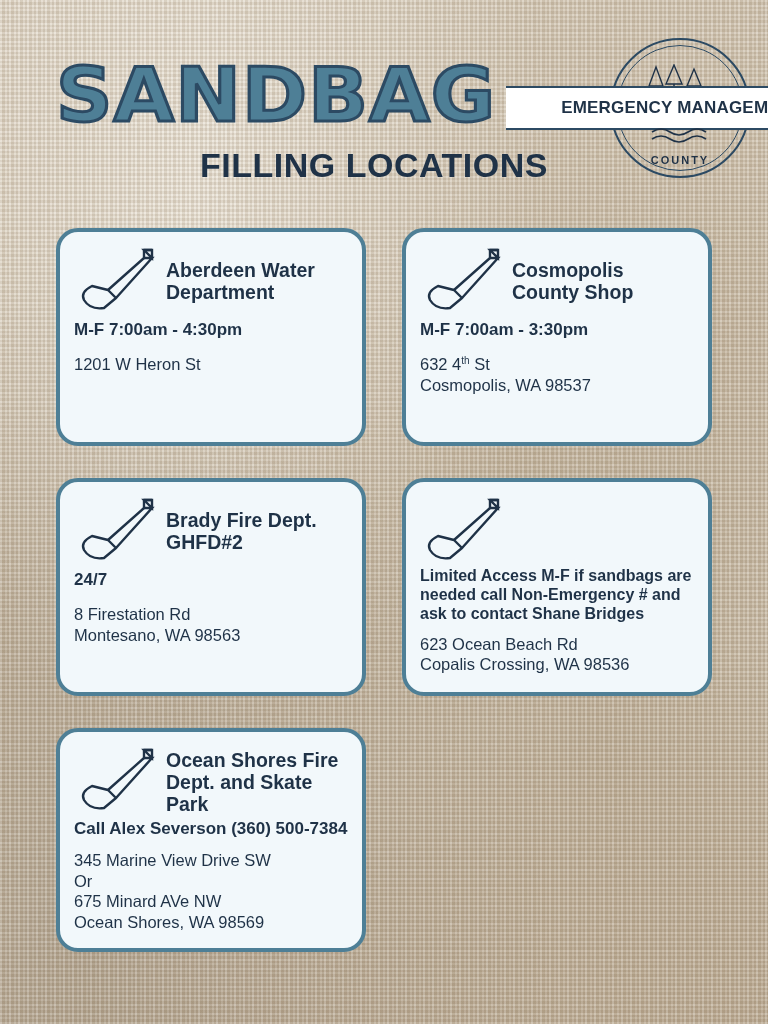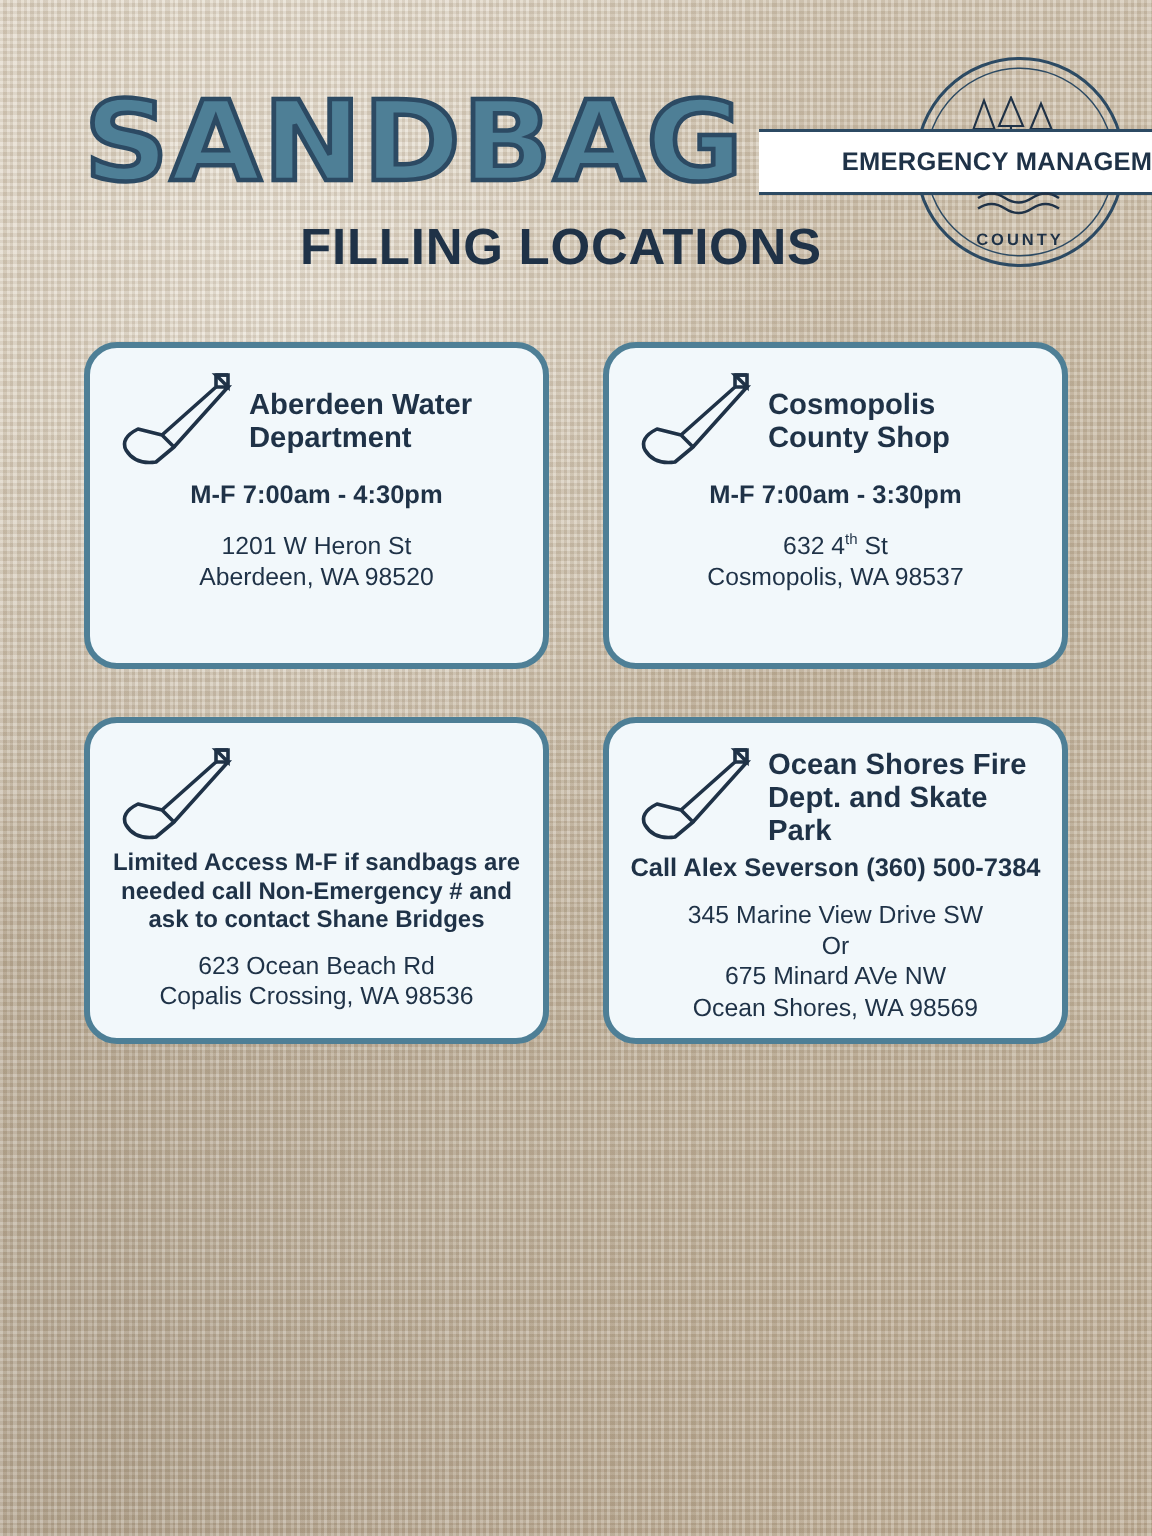--- a/index.html
+++ b/index.html
@@ -127,30 +127,30 @@
   .shovel { flex: 0 0 88px; margin-top: 2px; }
   .card-name {
     flex: 1;
     font-size: 19.5px;
     font-weight: 700;
     color: #1f3247;
     line-height: 1.12;
     padding-top: 16px;
   }
   .card-hours {
-    text-align: center;
+    text-align: left;
     font-size: 17px;
     font-weight: 700;
     color: #1f3247;
     line-height: 1.2;
     margin-top: 8px;
   }
   .card-hours.small { font-size: 16px; }
   .card-addr {
-    text-align: center;
+    text-align: left;
     font-size: 16.5px;
     color: #1f3247;
     line-height: 1.25;
     margin-top: 14px;
   }
   .card-addr .ln { display: block; }
   sup { font-size: 10px; vertical-align: super; }
 
   
   .card.v-tall .card-name { padding-top: 6px; }
@@ -200,41 +200,56 @@
           <path d="M78 4 L70 4 L70 12 L34 44" stroke="#1f3247" stroke-width="2.4" fill="none" stroke-linejoin="round"></path>
           <path d="M70 4 L78 12 L78 4 Z" stroke="#1f3247" stroke-width="2.4" fill="none"></path>
           <path d="M70 12 L78 12 L42 52" stroke="#1f3247" stroke-width="2.4" fill="none"></path>
           <path d="M34 44 L42 52 L30 62 Q16 64 10 54 Q6 46 18 40 Z" stroke="#1f3247" stroke-width="2.4" fill="none" stroke-linejoin="round"></path>
         </svg>
         <div class="card-name">Aberdeen Water Department</div>
       </div>
       <div class="card-hours">M-F 7:00am - 4:30pm</div>
       <div class="card-addr">
         <span class="ln">1201 W Heron St</span>
-        <span class="ln">Aberdeen, WA 98520</span>
       </div>
     </div>
 
     <div class="card">
       <div class="card-top">
         <svg class="shovel" width="88" height="66" viewBox="0 0 88 66">
           <path d="M78 4 L70 4 L70 12 L34 44" stroke="#1f3247" stroke-width="2.4" fill="none" stroke-linejoin="round"></path>
           <path d="M70 4 L78 12 L78 4 Z" stroke="#1f3247" stroke-width="2.4" fill="none"></path>
           <path d="M70 12 L78 12 L42 52" stroke="#1f3247" stroke-width="2.4" fill="none"></path>
           <path d="M34 44 L42 52 L30 62 Q16 64 10 54 Q6 46 18 40 Z" stroke="#1f3247" stroke-width="2.4" fill="none" stroke-linejoin="round"></path>
         </svg>
         <div class="card-name">Cosmopolis County Shop</div>
       </div>
       <div class="card-hours">M-F 7:00am - 3:30pm</div>
       <div class="card-addr">
         <span class="ln">632 4<sup>th</sup> St</span>
         <span class="ln">Cosmopolis, WA 98537</span>
       </div>
     </div>
 
+    <div class="card">
+      <div class="card-top">
+        <svg class="shovel" width="88" height="66" viewBox="0 0 88 66">
+          <path d="M78 4 L70 4 L70 12 L34 44" stroke="#1f3247" stroke-width="2.4" fill="none" stroke-linejoin="round"></path>
+          <path d="M70 4 L78 12 L78 4 Z" stroke="#1f3247" stroke-width="2.4" fill="none"></path>
+          <path d="M70 12 L78 12 L42 52" stroke="#1f3247" stroke-width="2.4" fill="none"></path>
+          <path d="M34 44 L42 52 L30 62 Q16 64 10 54 Q6 46 18 40 Z" stroke="#1f3247" stroke-width="2.4" fill="none" stroke-linejoin="round"></path>
+        </svg>
+        <div class="card-name">Brady Fire Dept. GHFD#2</div>
+      </div>
+      <div class="card-hours">24/7</div>
+      <div class="card-addr">
+        <span class="ln">8 Firestation Rd</span>
+        <span class="ln">Montesano, WA 98563</span>
+      </div>
+    </div>
 
 
     <div class="card v-tall">
       <div class="card-top">
         <svg class="shovel" width="88" height="66" viewBox="0 0 88 66">
           <path d="M78 4 L70 4 L70 12 L34 44" stroke="#1f3247" stroke-width="2.4" fill="none" stroke-linejoin="round"></path>
           <path d="M70 4 L78 12 L78 4 Z" stroke="#1f3247" stroke-width="2.4" fill="none"></path>
           <path d="M70 12 L78 12 L42 52" stroke="#1f3247" stroke-width="2.4" fill="none"></path>
           <path d="M34 44 L42 52 L30 62 Q16 64 10 54 Q6 46 18 40 Z" stroke="#1f3247" stroke-width="2.4" fill="none" stroke-linejoin="round"></path>
         </svg>

